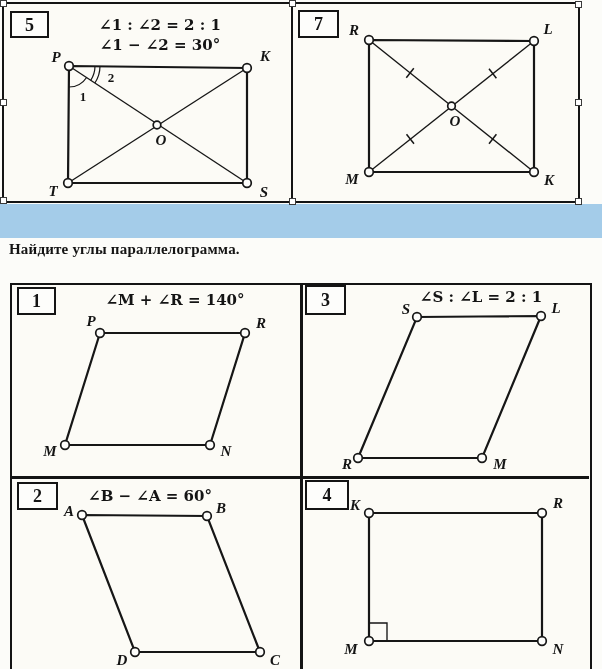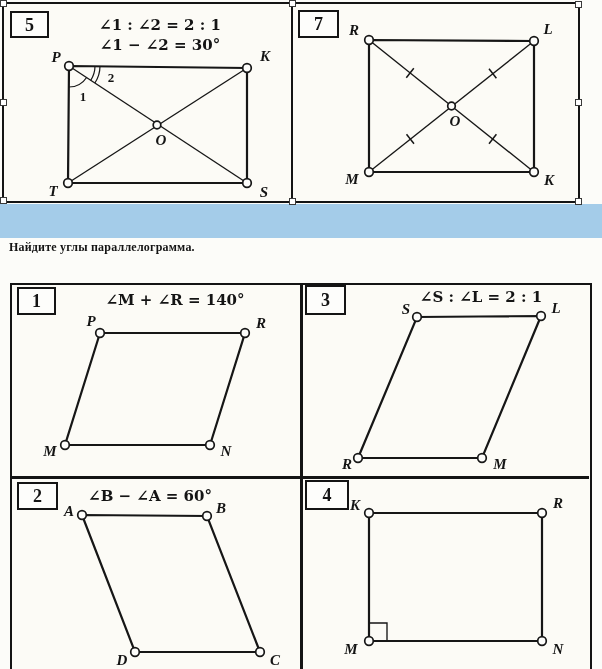--- a/index.html
+++ b/index.html
@@ -22,21 +22,21 @@
   }
   .handle{
     position:absolute;width:7px;height:7px;background:#fff;
     border:1px solid #3a3a3a;box-sizing:border-box;z-index:6;
   }
   
   .blue-band{position:absolute;left:0;top:204px;width:602px;height:34px;}
   
   .instruction{
     position:absolute;left:9px;top:240px;width:560px;
-    font-weight:bold;font-size:12px;line-height:1.2;letter-spacing:.2px;
+    font-weight:bold;font-size:15px;line-height:1.2;letter-spacing:.2px;
   }
   
   .grid{
     position:absolute;left:10px;top:283px;width:582px;height:386px;
     border:2.5px solid #141414;border-bottom:none;box-sizing:border-box;
     background:#fcfbf6;
   }
   .grid .vdiv{position:absolute;left:288px;top:0;width:2.5px;height:384px;background:#141414;}
   .grid .hdiv{position:absolute;left:0;top:191px;width:577px;height:2.5px;background:#141414;}
   

